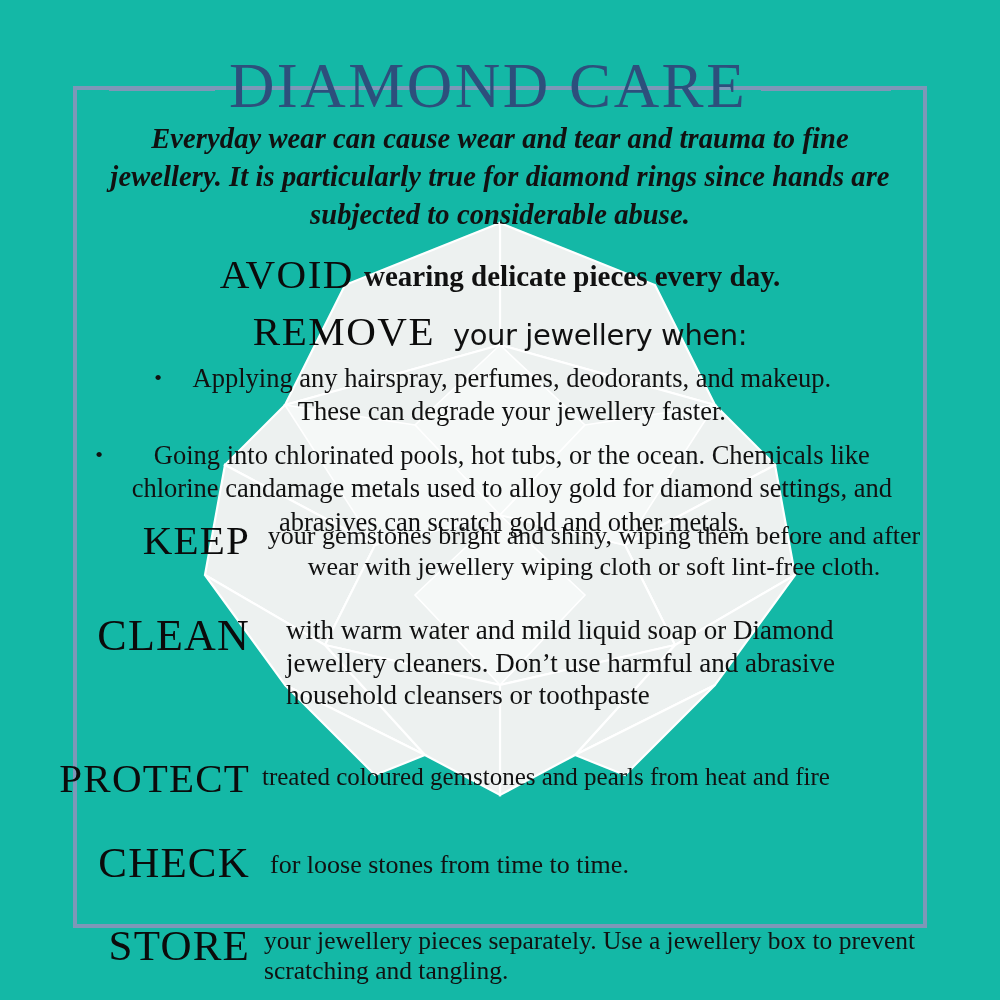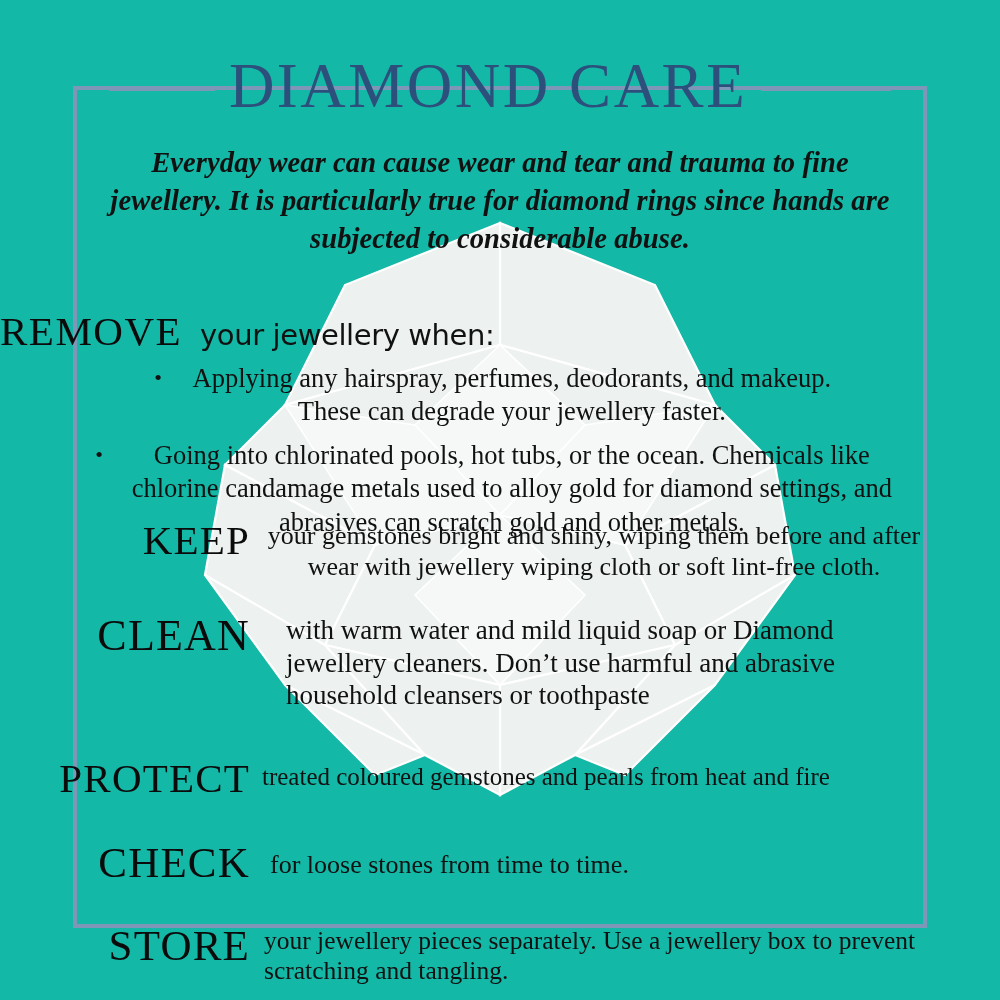--- a/index.html
+++ b/index.html
@@ -76,21 +76,21 @@
     color: #2d4f7c;
     line-height: 1;
     white-space: nowrap;
     padding-bottom: 4px;
   }
 
   
   .intro {
     position: absolute;
     left: 95px;
-    top: 144px;
+    top: 120px;
     width: 810px;
     text-align: center;
     font-style: italic;
     font-weight: bold;
     font-size: 28.5px;
     line-height: 1.34;
     letter-spacing: 0.1px;
   }
 
   
@@ -117,21 +117,21 @@
     font-weight: bold;
     margin-left: 10px;
   }
 
   
   .remove-line {
     position: absolute;
     left: 0;
     top: 307px;
     width: 1000px;
-    text-align: left;
+    text-align: center;
     white-space: nowrap;
   }
   .remove-line .lead-word {
     font-size: 41px;
     letter-spacing: 1.5px;
   }
   .remove-line .tail {
     font-family: "DejaVu Sans", "Liberation Sans", sans-serif;
     font-size: 29px;
     margin-left: 18px;
@@ -252,20 +252,23 @@
   <div id="content">
 
     <div class="title-row">
       <span class="title-rule left"></span>
       <span class="poster-title">DIAMOND CARE</span>
       <span class="title-rule right"></span>
     </div>
 
     <div class="intro">Everyday wear can cause wear and tear and trauma to fine jewellery. It is particularly true for diamond rings since hands are subjected to considerable abuse.</div>
 
+    <div class="avoid-line">
+      <span class="lead-word">AVOID</span><span class="tail">wearing delicate pieces every day.</span>
+    </div>
 
     <div class="remove-line">
       <span class="lead-word">REMOVE</span><span class="tail">your jewellery when:</span>
     </div>
 
     <div class="bullets">
       <div class="bullet b1">
         <span class="dot">•</span>
         <span class="btext">Applying any hairspray, perfumes, deodorants, and makeup. These can degrade your jewellery faster.</span>
       </div>

